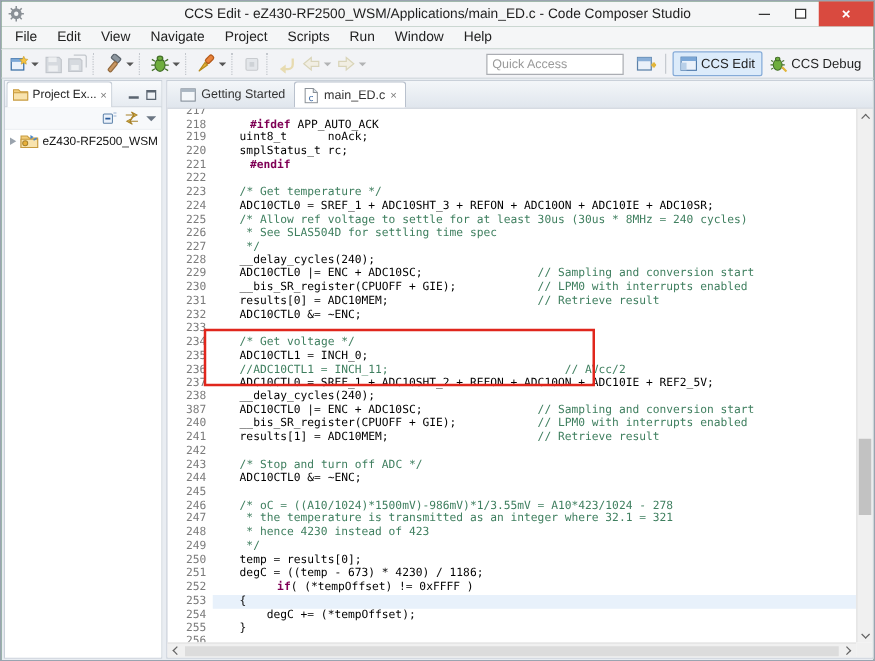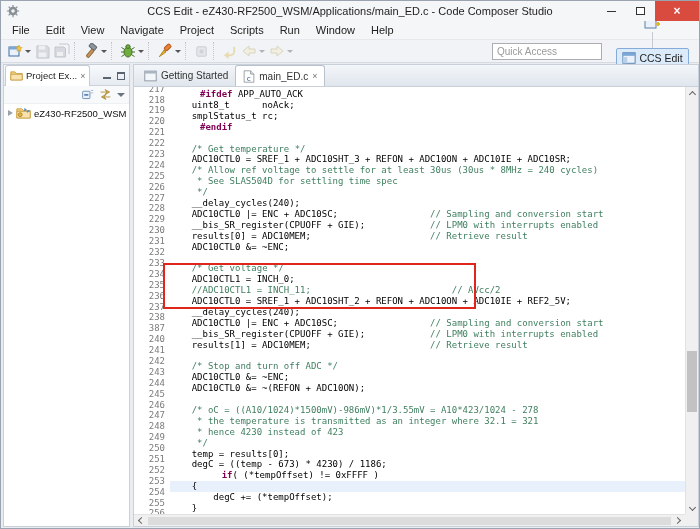--- a/index.html
+++ b/index.html
@@ -23,21 +23,21 @@
 
   
   .toolbar { height:24px; background:#f2f3f6; border-top:1px solid #e7e9ec; border-bottom:1px solid #d7dce2; display:flex; align-items:center; padding:0 4px; }
   .tbtn { display:flex; align-items:center; gap:1px; padding:1px 2px; }
   .tbtn svg { display:block; }
   .dd { width:0; height:0; border-left:3px solid transparent; border-right:3px solid transparent; border-top:3px solid #555; margin-left:1px; }
   .disabled { opacity:.4; }
   .tsep { width:4px; height:18px; border-left:1px dotted #c3c7cd; margin:0 3px 0 2px; }
   .qa-input { margin-left:auto; width:110px; height:17px; border:1px solid #abadb3; background:#fff; font-size:10px; padding:0 4px; color:#333; font-family:"Liberation Sans",sans-serif; }
   .qa-input::placeholder { color:#9a9a9a; }
-  .persp-area { display:flex; align-items:center; margin-left:8px;flex-direction:column; }
+  .persp-area { display:flex; align-items:center; margin-left:8px; }
   .vbar { width:1px; height:16px; background:#c6cad0; margin:0 5px; }
   .persp-btn { display:flex; align-items:center; gap:3px; font-size:10.5px; color:#1f1f1f; padding:2px 5px; border:1px solid transparent; border-radius:2px; }
   .persp-btn.active { background:var(--active-persp-bg); border-color:#85abd8; }
 
   
   .main { display:flex; height:465px; background:#e9edf2; }
 
   
   .leftpanel { width:127px; display:flex; flex-direction:column; margin:1px 0 1px 2px; background:#fff; border:1px solid #c9d0d9; }
   .lp-header { height:21px; background:linear-gradient(#f8fafc,#e6ebf1); border-bottom:1px solid #ccd2da; display:flex; align-items:center;text-align:center; }
@@ -367,21 +367,20 @@
             <div class="cl"><span class="p">    ADC10CTL1 = INCH_0;</span></div>
             <div class="cl"><span class="c">    //ADC10CTL1 = INCH_11;                          // AVcc/2</span></div>
             <div class="cl"><span class="p">    ADC10CTL0 = SREF_1 + ADC10SHT_2 + REFON + ADC10ON + ADC10IE + REF2_5V;</span></div>
             <div class="cl"><span class="p">    __delay_cycles(240);</span></div>
             <div class="cl"><span class="p">    ADC10CTL0 |= ENC + ADC10SC;                 </span><span class="c">// Sampling and conversion start</span></div>
             <div class="cl"><span class="p">    __bis_SR_register(CPUOFF + GIE);            </span><span class="c">// LPM0 with interrupts enabled</span></div>
             <div class="cl"><span class="p">    results[1] = ADC10MEM;                      </span><span class="c">// Retrieve result</span></div>
             <div class="cl"></div>
             <div class="cl"><span class="p">    </span><span class="c">/* Stop and turn off ADC */</span></div>
             <div class="cl"><span class="p">    ADC10CTL0 &amp;= ~ENC;</span></div>
-            <div class="cl"><span class="p">    ADC10CTL0 &amp;= ~(REFON + ADC10ON);</span></div>
             <div class="cl"></div>
             <div class="cl"><span class="c">    /* oC = ((A10/1024)*1500mV)-986mV)*1/3.55mV = A10*423/1024 - 278</span></div>
             <div class="cl"><span class="c">     * the temperature is transmitted as an integer where 32.1 = 321</span></div>
             <div class="cl"><span class="c">     * hence 4230 instead of 423</span></div>
             <div class="cl"><span class="c">     */</span></div>
             <div class="cl"><span class="p">    temp = results[0];</span></div>
             <div class="cl"><span class="p">    degC = ((temp - 673) * 4230) / 1186;</span></div>
             <div class="cl"><span class="p">    </span><span class="k">if</span><span class="p">( (*tempOffset) != 0xFFFF )</span></div>
             <div class="cl cur"><span class="p">    {</span></div>
             <div class="cl"><span class="p">        degC += (*tempOffset);</span></div>

